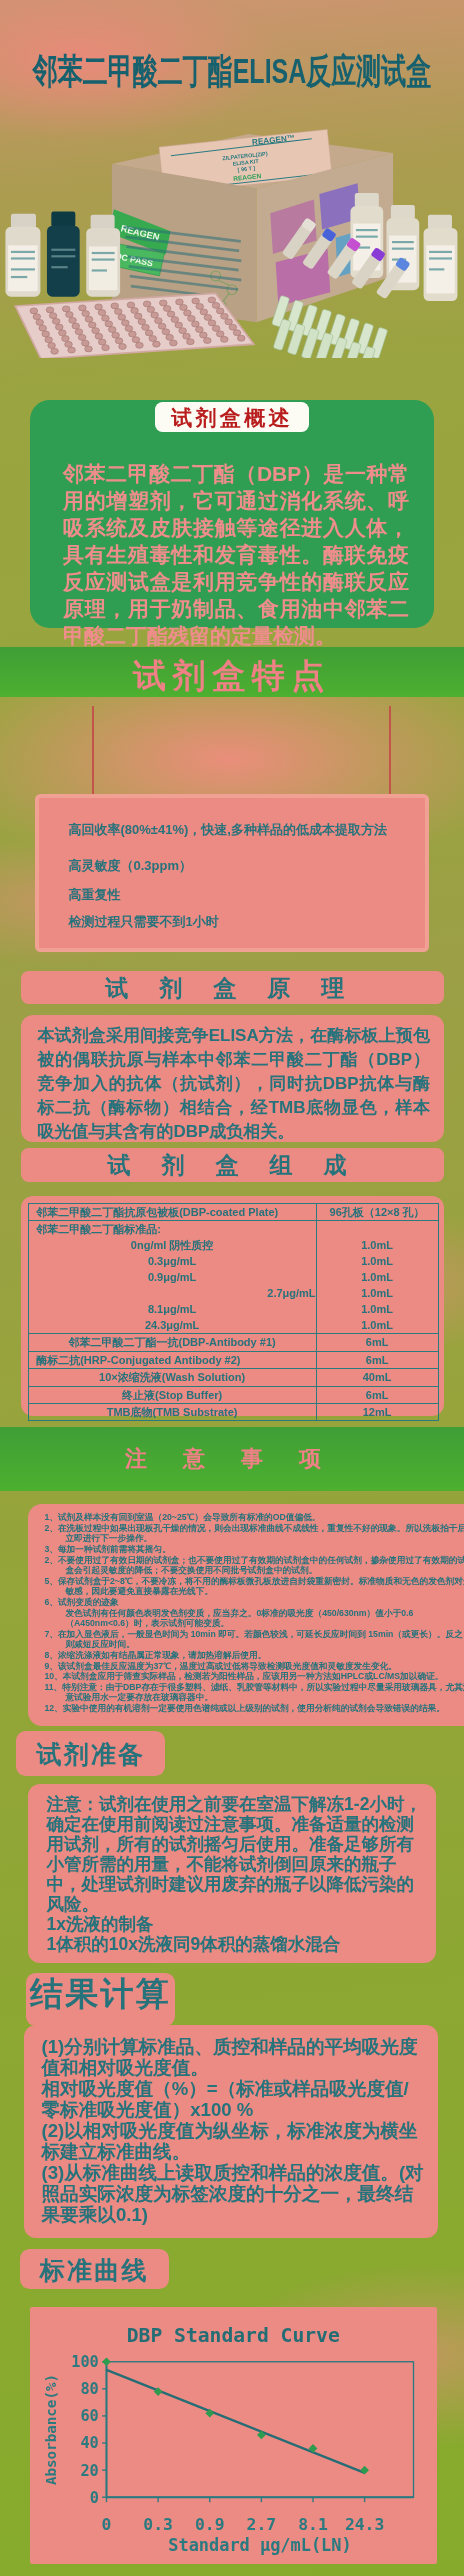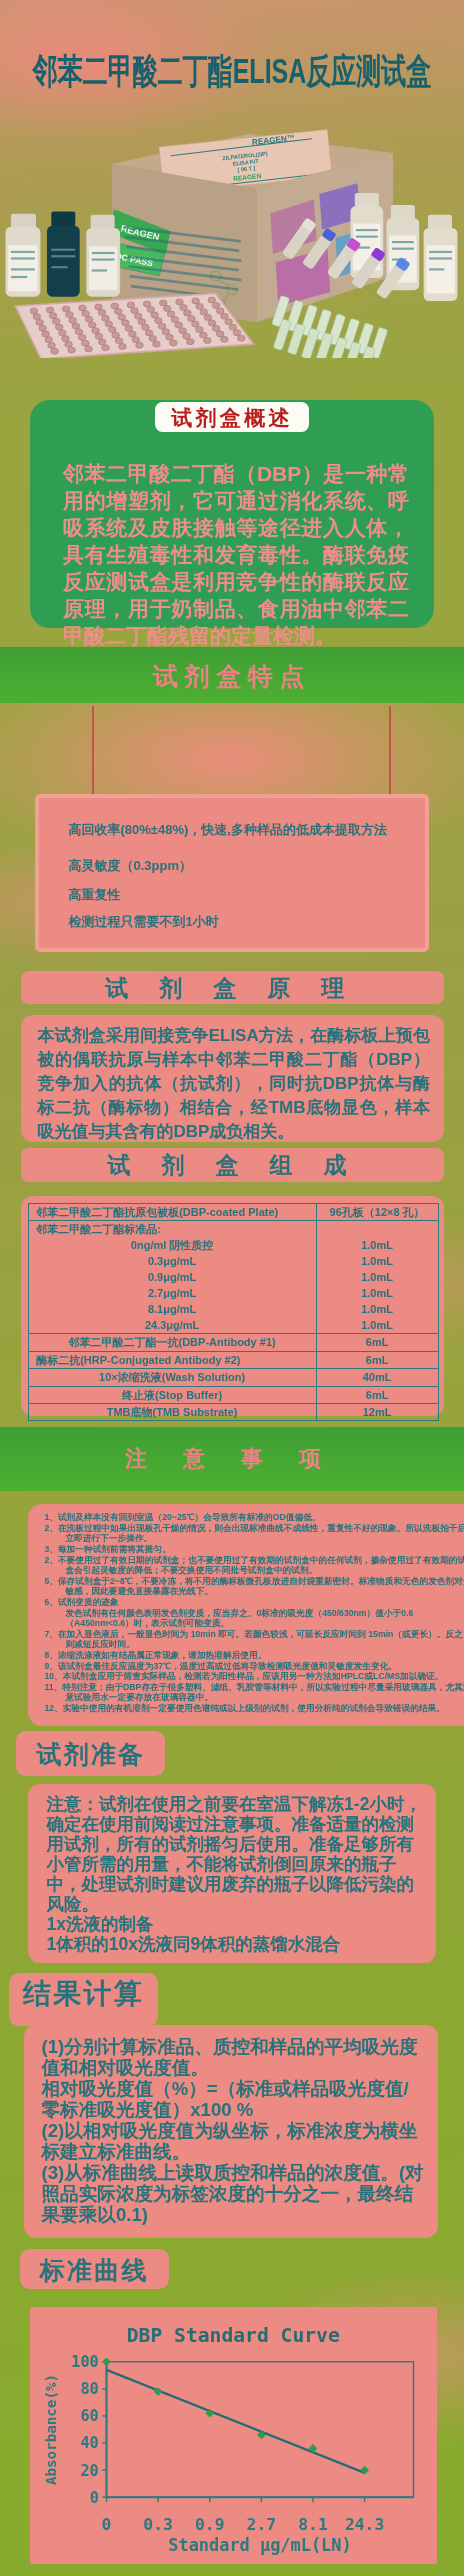--- a/index.html
+++ b/index.html
@@ -20,21 +20,21 @@
   
   .photo{position:absolute;left:0;top:112px;width:464px;height:246px;}
   
   .green-box{position:absolute;left:30px;top:400px;width:404px;height:228px;background:#2f9e52;border-radius:19.7px;}
   .pill{position:absolute;top:2.2px;left:50%;transform:translateX(-50%);width:154px;height:29.5px;background:#fcfcf5;
     border-radius:7.6px;color:#b91c1c;font-size:21px;font-weight:bold;text-align:center;line-height:31px;letter-spacing:3.3px;}
   .green-box .body{position:absolute;left:33px;right:25px;top:39px;color:#ef8d8d;font-size:21px;font-weight:bold;
     line-height:27px;text-align:justify;}
   .banner{position:absolute;left:0;width:464px;background:linear-gradient(180deg,#3f9e36,#4db02f);
     color:#ee8086;font-weight:bold;text-align:center;}
-  .banner-features{top:647px;height:56px;line-height:58px;font-size:25px;letter-spacing:6.6px;}
+  .banner-features{top:647px;height:50px;line-height:58px;font-size:33px;letter-spacing:6.6px;}
   .banner-notes{top:1427px;height:64px;line-height:64px;font-size:22px;letter-spacing:36px;padding-left:18px;box-sizing:border-box;}
   .string{position:absolute;top:706px;width:1.6px;height:102px;background:#c25449;}
   .string:after{content:"";position:absolute;left:-2.7px;bottom:-4.4px;width:6.6px;height:6.6px;border-radius:50%;background:#a8433c;}
   .string-left{left:92px;}
   .string-right{left:389px;}
   .features-board{position:absolute;left:35px;top:794px;width:394px;height:158px;background:#ec8a84;
     border:4.9px solid #f1a094;border-radius:5.5px;box-sizing:border-box;color:#26737c;font-weight:bold;padding:24px 0 0 29.5px;}
   .feat{font-size:13px;line-height:15.3px;}
   .pink-bar{position:absolute;left:21px;width:423px;background:#ec8a84;border-radius:7.6px;color:#26737c;
     font-weight:bold;text-align:center;}
@@ -49,21 +49,21 @@
   .tcell-l{width:288px;border-right:1.1px solid #2a7a80;box-sizing:border-box;}
   .tcell-r{flex:1;text-align:center;}
   .tline{height:16.4px;line-height:16.4px;white-space:nowrap;overflow:visible;}
   .al-left{text-align:left;padding-left:7.6px;}
   .al-center{text-align:center;}
   .notes-box{left:28px;top:1504px;width:464px;height:222px;border-radius:14px;padding:8.2px 13px 0 16.4px;}
   .note-item{font-size:8.7px;line-height:10.6px;padding-left:21px;text-indent:-21px;white-space:pre-line;}
   .small-header{position:absolute;background:#ec8a84;border-radius:9.8px;color:#26737c;font-weight:bold;
     text-align:center;width:149px;}
   .hdr-prep{left:16.4px;top:1731px;height:45px;line-height:46px;font-size:25px;letter-spacing:2.2px;}
-  .hdr-results{left:9px;top:1973px;height:53px;line-height:42px;font-size:28px;letter-spacing:2.2px;}
+  .hdr-results{left:26px;top:1973px;height:53px;line-height:42px;font-size:33px;letter-spacing:2.2px;}
   .hdr-curve{left:19.7px;top:2249px;height:40px;line-height:42px;font-size:25px;letter-spacing:2.2px;}
   .prep-box{left:28px;top:1784px;width:408px;height:179px;padding:9.8px 14px 0 18.6px;font-size:17.5px;line-height:20px;white-space:pre-line;}
   .results-box{left:24px;top:2025px;width:414px;height:213px;padding:11px 12px 0 17.5px;font-size:18.6px;line-height:21px;white-space:pre-line;}
   .chart-panel{left:30px;top:2307px;width:407px;height:257px;border-radius:2.2px;background:#ec8a84;}
   .chart-panel svg{display:block;}
   
   .ph-teal{fill:#2a7a80;font-weight:bold;}
   .ph-green{fill:#2ba05a;font-weight:bold;}
   .ph-white{fill:#eef7ee;font-weight:bold;}
 </style>
@@ -333,21 +333,21 @@
 
   <section class="green-box">
     <div class="pill">试剂盒概述</div>
     <p class="body">邻苯二甲酸二丁酯（DBP）是一种常用的增塑剂，它可通过消化系统、呼吸系统及皮肤接触等途径进入人体，具有生殖毒性和发育毒性。酶联免疫反应测试盒是利用竞争性的酶联反应原理，用于奶制品、食用油中邻苯二甲酸二丁酯残留的定量检测。</p>
   </section>
 
   <div class="banner banner-features">试剂盒特点</div>
   <div class="string string-left"></div>
   <div class="string string-right"></div>
   <div class="features-board" id="features-board">
-      <div class="feat" style="margin-top: 0px;">高回收率(80%±48%)，快速,多种样品的低成本提取方法</div>
+      <div class="feat" style="margin-top: 0px;">高回收率(80%±41%)，快速,多种样品的低成本提取方法</div>
       <div class="feat" style="margin-top: 21px;">高灵敏度（0.3ppm）</div>
       <div class="feat" style="margin-top: 13px;">高重复性</div>
       <div class="feat" style="margin-top: 12px;">检测过程只需要不到1小时</div>
     </div>
 
   <div class="pink-bar bar-principle">试剂盒原理</div>
   <div class="pink-box principle-body">本试剂盒采用间接竞争ELISA方法，在酶标板上预包被的偶联抗原与样本中邻苯二甲酸二丁酯（DBP）竞争加入的抗体（抗试剂），同时抗DBP抗体与酶标二抗（酶标物）相结合，经TMB底物显色，样本吸光值与其含有的DBP成负相关。</div>
 
   <div class="pink-bar bar-comp">试剂盒组成</div>
   <div class="pink-box comp-box">
@@ -355,21 +355,21 @@
         <div class="trow">
           <div class="tcell-l tline al-left">邻苯二甲酸二丁酯抗原包被板(DBP-coated Plate)</div>
           <div class="tcell-r tline">96孔板（12×8 孔）</div>
         </div>
         <div class="trow">
           <div class="tcell-l">
             <div class="tline al-left">邻苯二甲酸二丁酯标准品:</div>
             <div class="tline al-center" style="height: 16px; line-height: 16px;">0ng/ml 阴性质控</div>
             <div class="tline al-center" style="height: 16px; line-height: 16px;">0.3μg/mL</div>
             <div class="tline al-center" style="height: 16px; line-height: 16px;">0.9μg/mL</div>
-            <div class="tline al-center" style="height: 16px; line-height: 16px;">2.7μg/mL</div>
+            <div class="tline al-center" style="height: 16px; line-height: 16px; text-align: right;">2.7μg/mL</div>
             <div class="tline al-center" style="height: 16px; line-height: 16px;">8.1μg/mL</div>
             <div class="tline al-center" style="height: 16px; line-height: 16px;">24.3μg/mL</div>
           </div>
           <div class="tcell-r">
             <div class="tline"></div>
             <div class="tline" style="height: 16px; line-height: 16px;">1.0mL</div>
             <div class="tline" style="height: 16px; line-height: 16px;">1.0mL</div>
             <div class="tline" style="height: 16px; line-height: 16px;">1.0mL</div>
             <div class="tline" style="height: 16px; line-height: 16px;">1.0mL</div>
             <div class="tline" style="height: 16px; line-height: 16px;">1.0mL</div>

